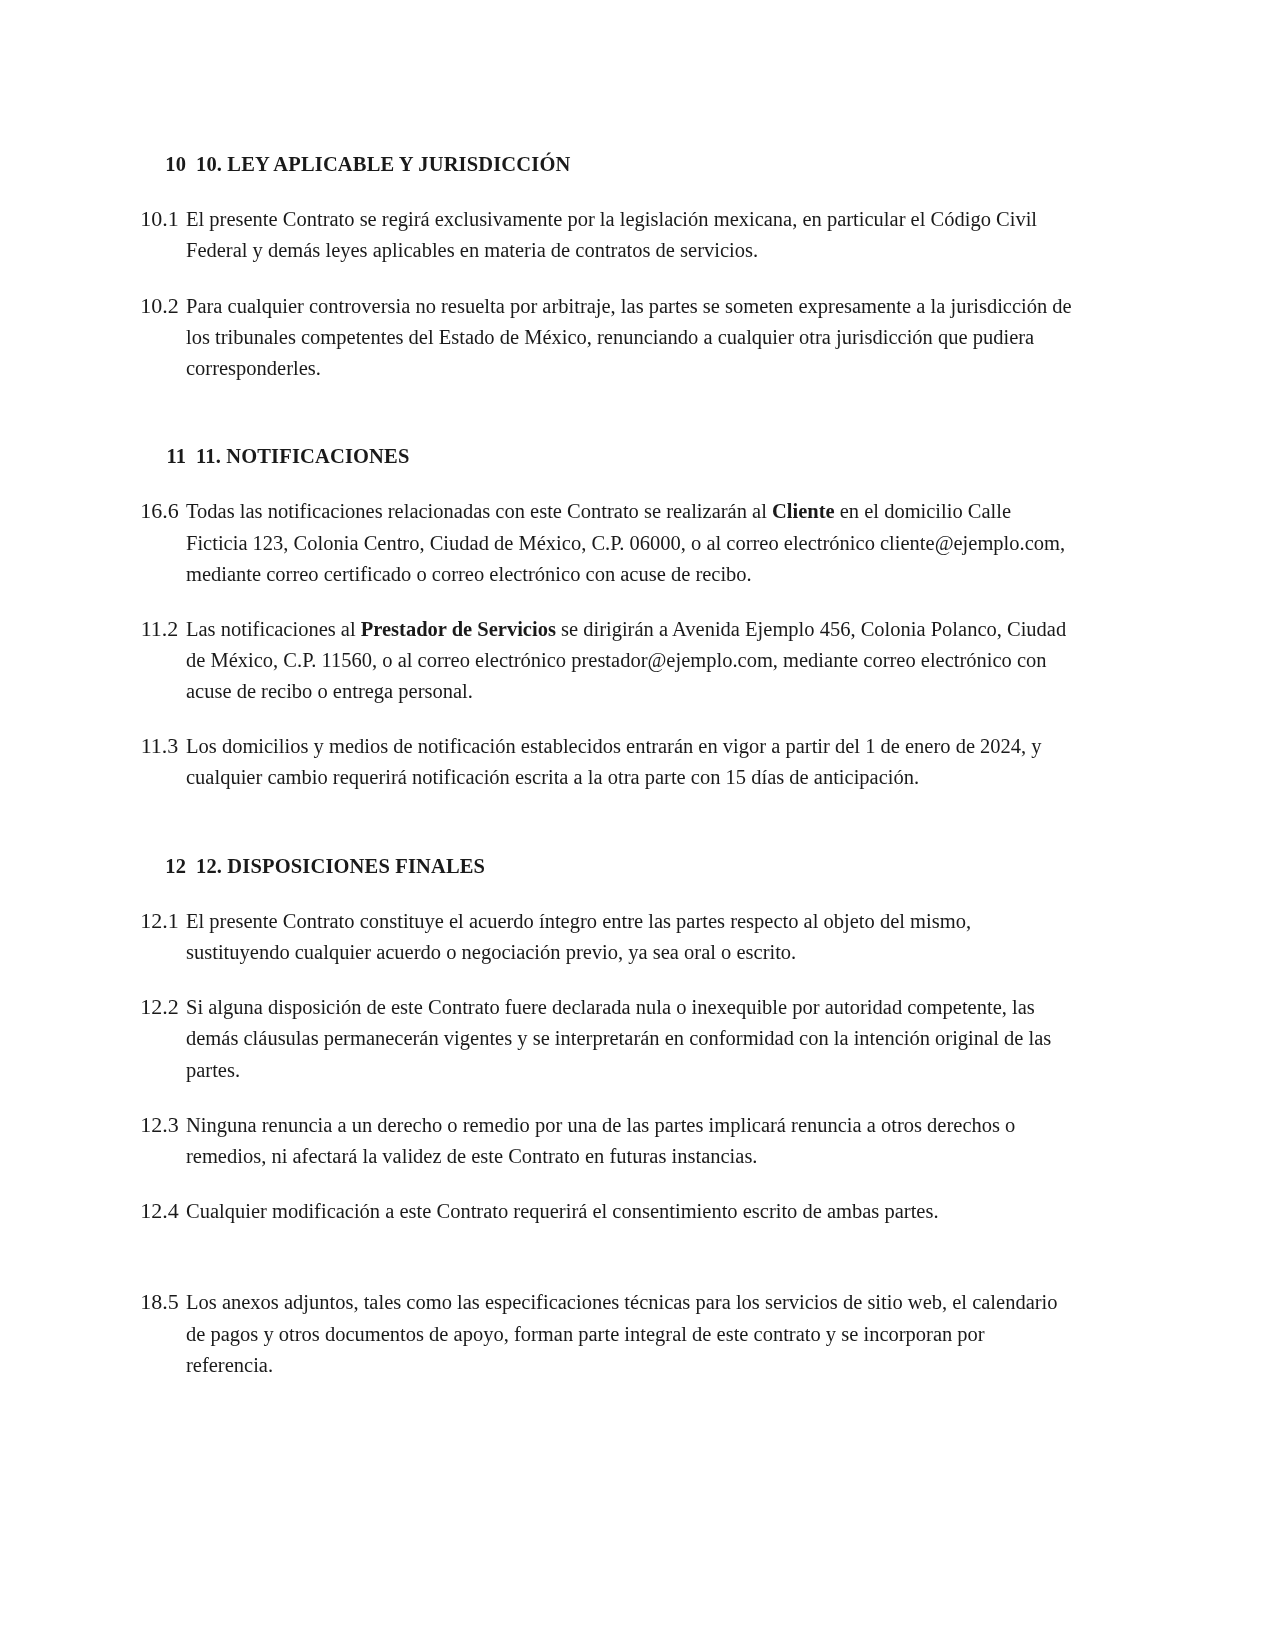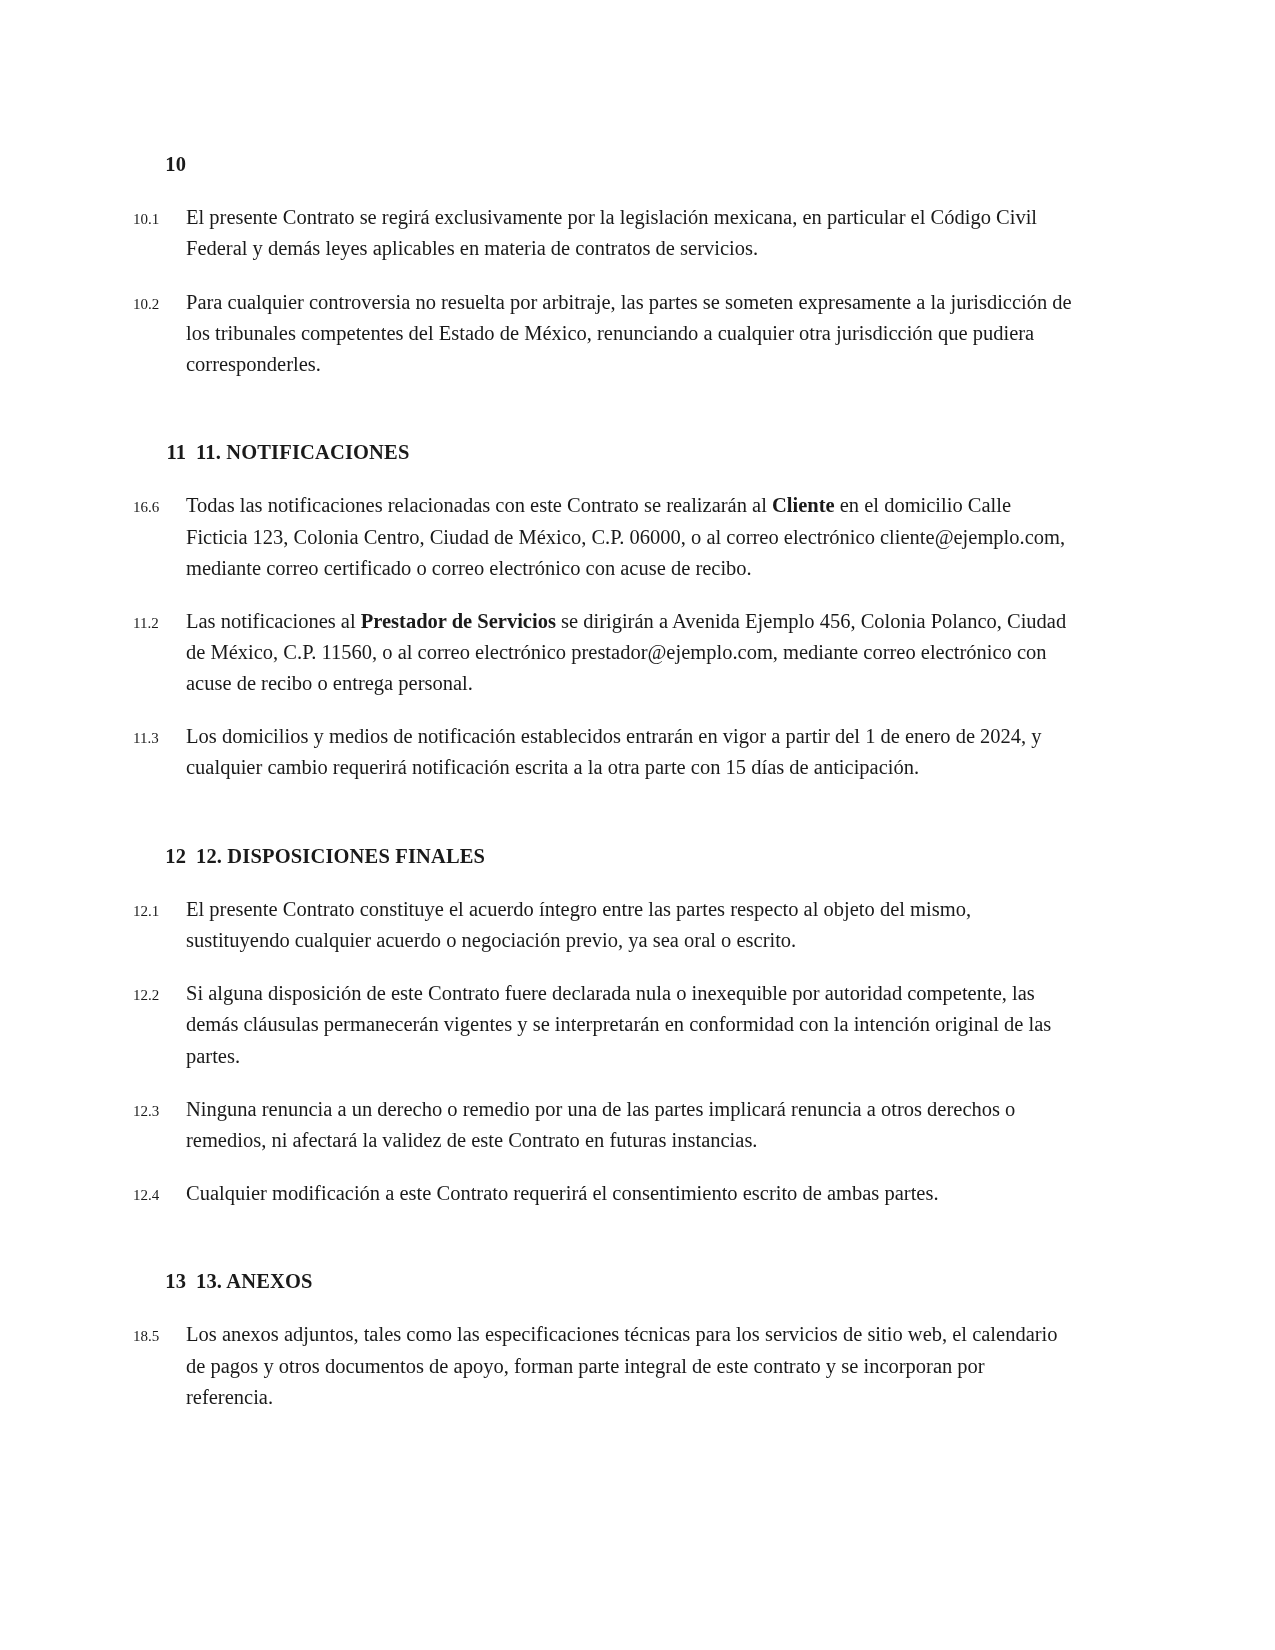--- a/index.html
+++ b/index.html
@@ -56,22 +56,22 @@
 
   
   .clause {
     display: flex;
     align-items: baseline;
     margin-top: 22px;
   }
   .clause .num {
     width: 53px;
     flex: 0 0 53px;
-    text-align: left;
-    font-size: 15px;
+    text-align: center;
+    font-size: 22px;
     line-height: 1.52;
     white-space: nowrap;
   }
   .clause .text {
     flex: 1 1 auto;
     font-size: 20.5px;
     line-height: 1.52;
     text-align: left;
     hyphens: none;
   }
@@ -90,20 +90,21 @@
 </style>
 </head>
 <body>
 
 <div class="page">
   <div class="doc-body">
 
     <div class="section">
       <div class="section-heading">
         <span class="num">10</span>
+        <span class="title">10. LEY APLICABLE Y JURISDICCIÓN</span>
       </div>
       <div class="clause">
         <span class="num">10.1</span>
         <span class="text">El presente Contrato se regirá exclusivamente por la legislación mexicana, en particular el Código Civil Federal y demás leyes aplicables en materia de contratos de servicios.</span>
       </div>
       <div class="clause">
         <span class="num">10.2</span>
         <span class="text">Para cualquier controversia no resuelta por arbitraje, las partes se someten expresamente a la jurisdicción de los tribunales competentes del Estado de México, renunciando a cualquier otra jurisdicción que pudiera corresponderles.</span>
       </div>
     </div>
@@ -144,24 +145,20 @@
         <span class="num">12.3</span>
         <span class="text">Ninguna renuncia a un derecho o remedio por una de las partes implicará renuncia a otros derechos o remedios, ni afectará la validez de este Contrato en futuras instancias.</span>
       </div>
       <div class="clause">
         <span class="num">12.4</span>
         <span class="text">Cualquier modificación a este Contrato requerirá el consentimiento escrito de ambas partes.</span>
       </div>
     </div>
 
     <div class="section">
-      <div class="section-heading">
-        <span class="num">13</span>
-        <span class="title">13. ANEXOS</span>
-      </div>
       <div class="clause">
         <span class="num">18.5</span>
         <span class="text">Los anexos adjuntos, tales como las especificaciones técnicas para los servicios de sitio web, el calendario de pagos y otros documentos de apoyo, forman parte integral de este contrato y se incorporan por referencia.</span>
       </div>
     </div>
 
   </div>
 </div>
 
 </body></html>

